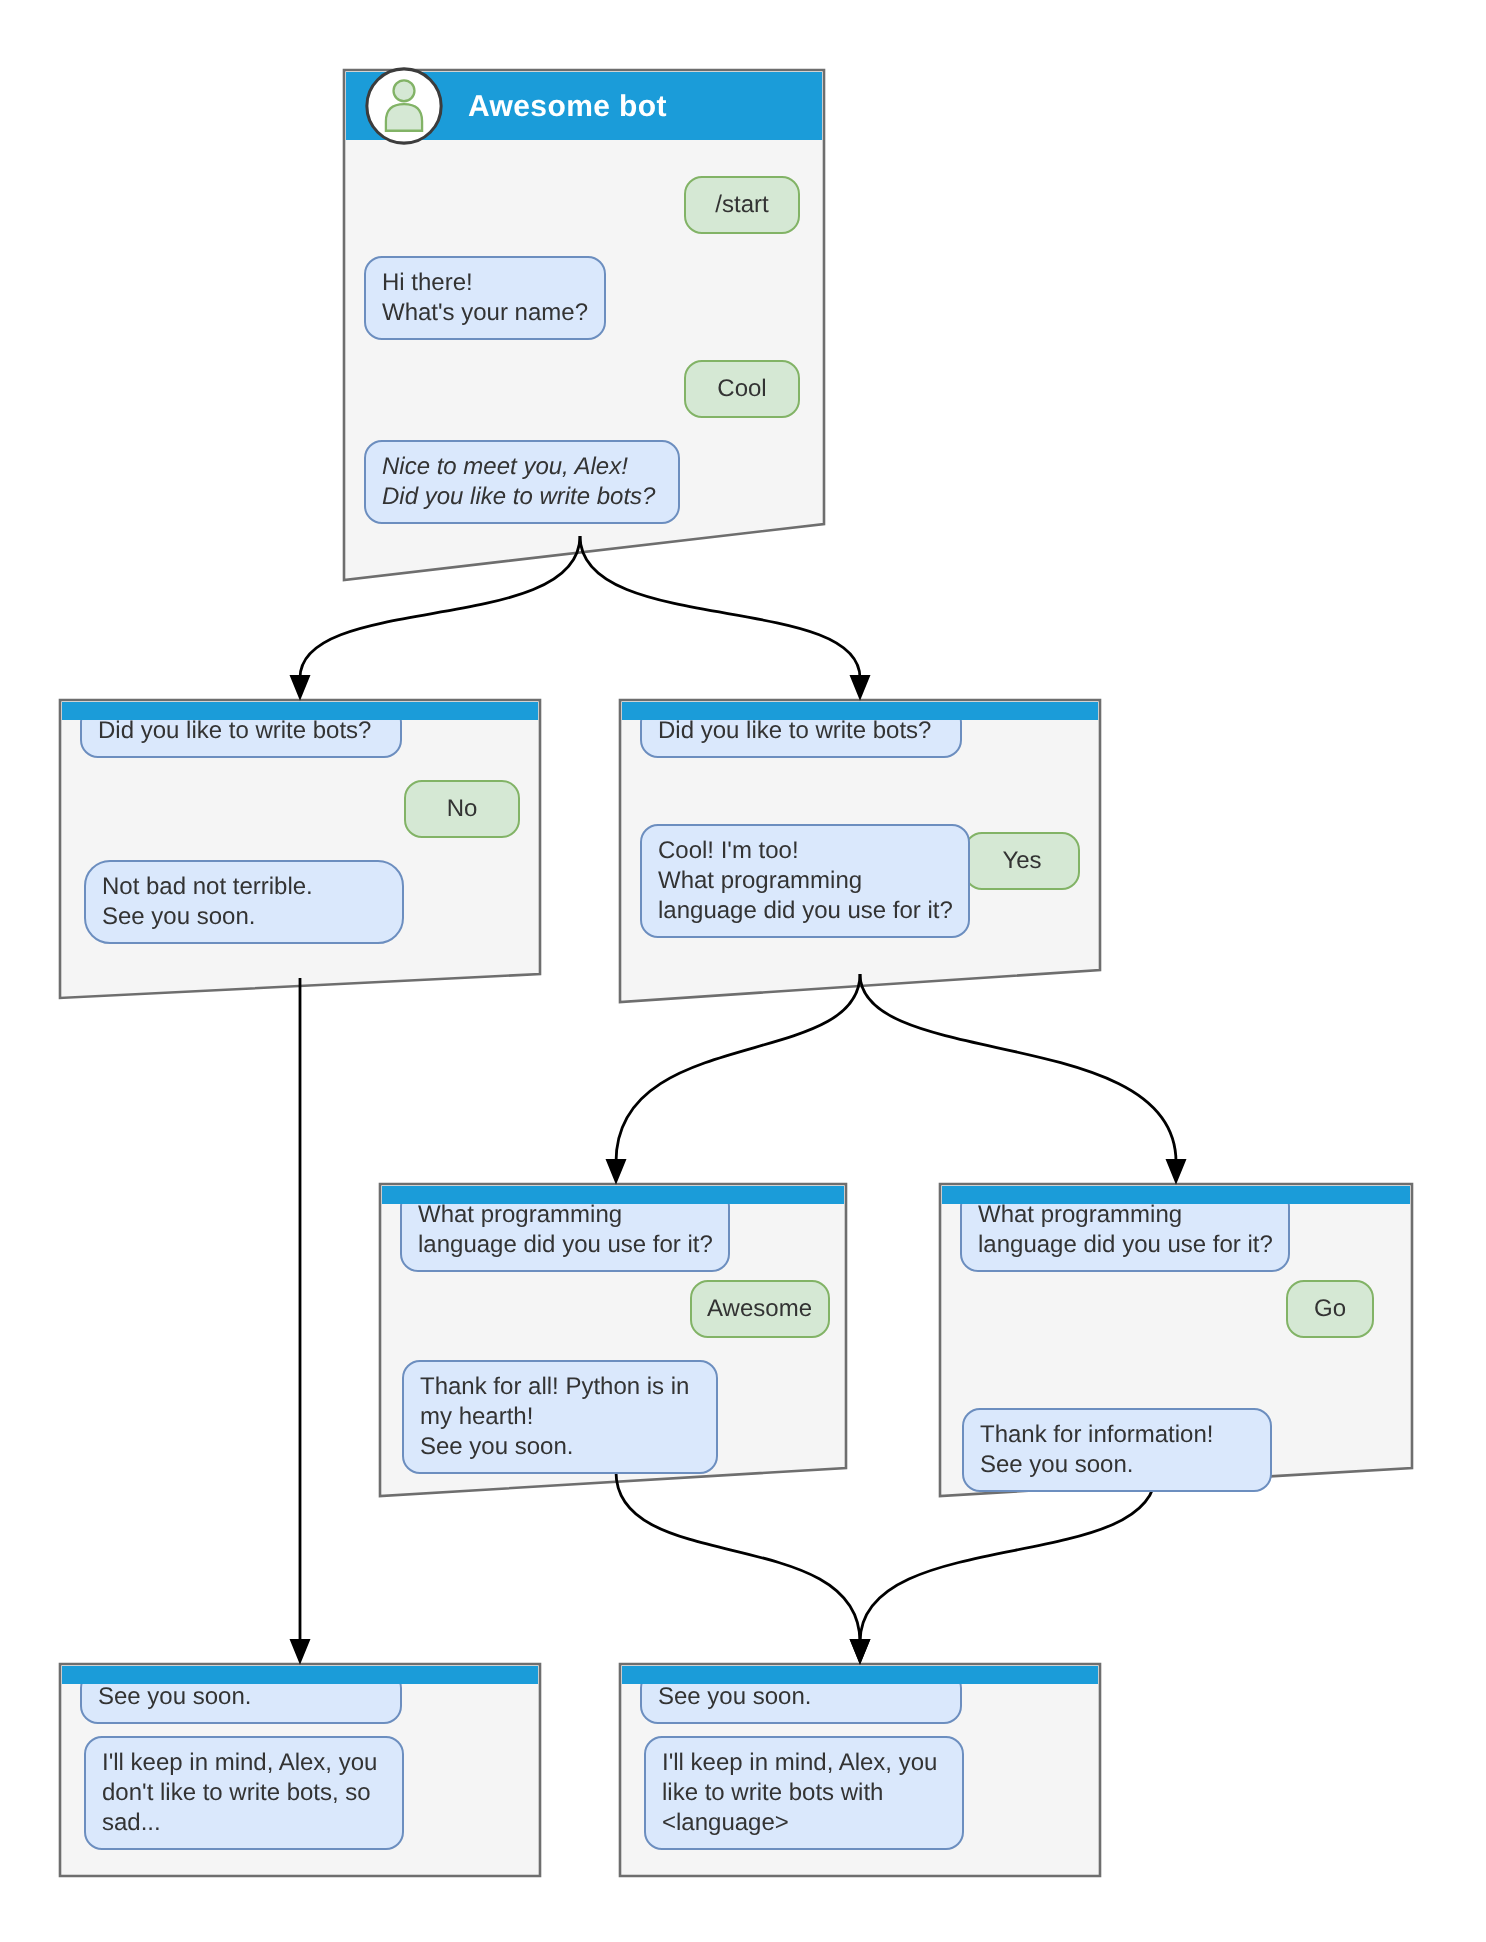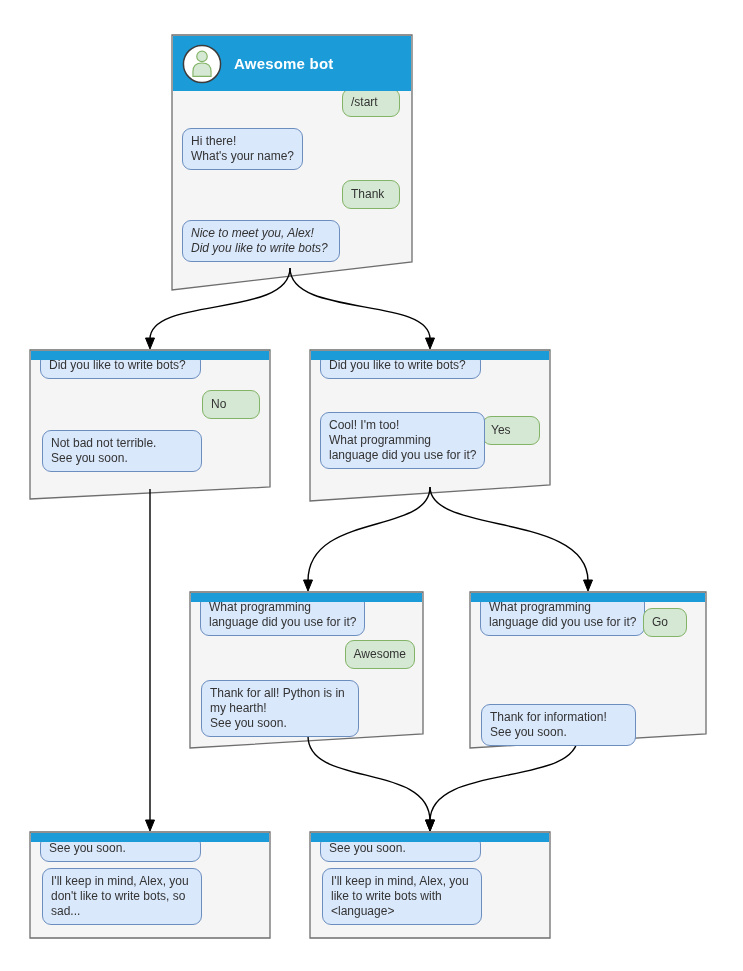--- a/index.html
+++ b/index.html
@@ -23,21 +23,21 @@
   .strip{position:absolute;z-index:3;background:var(--header-blue);}
   .title{color:var(--title-text);font-weight:bold;font-size:15px;letter-spacing:.2px;}
   .bubble{
     position:absolute;z-index:2;
     font-size:12px;line-height:15px;color:var(--text);
     white-space:pre;
     padding:5px 8px;border-radius:9px;border:1px solid;
     box-sizing:border-box;
   }
   .bubble.bot{background:var(--bot-bg);border-color:var(--bot-border);}
-  .bubble.user{background:var(--user-bg);border-color:var(--user-border);text-align:left;padding:6px 8px;}
+  .bubble.user{background:var(--user-bg);border-color:var(--user-border);text-align:center;padding:6px 8px;}
   .avatar{flex:0 0 auto;}
 </style>
 </head>
 <body>
 
 <div id="diagram">
   <svg id="shapes-svg" xmlns="http://www.w3.org/2000/svg" viewBox="0 0 743 971">
       <polygon class="win" points="172,35 412,35 412,262 172,290"></polygon>
       <polygon class="win" points="30,350 270,350 270,487 30,499"></polygon>
       <polygon class="win" points="310,350 550,350 550,485 310,501"></polygon>
@@ -54,56 +54,56 @@
       <path class="edge" d="M430,487 C430,535 588,512 588,581"></path>
       <polygon class="arrowhead" points="588,591 583.5,580 592.5,580"></polygon>
       <path class="edge" d="M308,736 C308,788 430,762 430,821"></path>
       <polygon class="arrowhead" points="430,831 425.5,820 434.5,820"></polygon>
       <path class="edge" d="M578,736 C578,788 430,762 430,821"></path>
       <polygon class="arrowhead" points="430,831 425.5,820 434.5,820"></polygon>
       <path class="edge" d="M150,489 L150,821"></path>
       <polygon class="arrowhead" points="150,831 145.5,820 154.5,820"></polygon>
     </svg>
   <div id="nodes">
-      <div class="header" style="left: 173px; top: 36px; width: 238px; height: 55px;">
+      <div class="header" style="left: 173px; top: 36px; width: 238px; height: 34px;">
         <svg width="40" height="40" viewBox="0 0 42 42" class="avatar">
           <circle cx="21" cy="21" r="19.5" fill="#ffffff" stroke="#3c3c3c" stroke-width="1.6"></circle>
           <circle cx="21" cy="13" r="5.5" fill="#d5e8d4" stroke="#82b366" stroke-width="1.2"></circle>
           <path d="M11.5 34 L11.5 29 Q11.5 20 21 20 Q30.5 20 30.5 29 L30.5 34 Z" fill="#d5e8d4" stroke="#82b366" stroke-width="1.2"></path>
         </svg>
         <span class="title">Awesome bot</span>
       </div>
       <div class="bubble user" style="top: 88px; right: 343px; min-width: 58px;">/start</div>
       <div class="bubble bot" style="top: 128px; left: 182px; min-width: 119px;">Hi there!
 What's your name?</div>
-      <div class="bubble user" style="top: 180px; right: 343px; min-width: 58px;">Thank</div>
+      <div class="bubble user" style="top: 180px; right: 343px; min-width: 58px;">Cool</div>
       <div class="bubble bot" style="top: 220px; left: 182px; min-width: 158px; font-style: italic;">Nice to meet you, Alex!
 Did you like to write bots?</div>
       <div class="strip" style="left: 31px; top: 351px; width: 238px; height: 9px;"></div>
       <div class="bubble bot" style="top: 352px; left: 40px; min-width: 161px;">Did you like to write bots?</div>
       <div class="bubble user" style="top: 390px; right: 483px; min-width: 58px;">No</div>
-      <div class="bubble bot" style="top: 430px; left: 42px; min-width: 160px;">Not bad not terrible.
+      <div class="bubble bot" style="top: 430px; left: 42px; min-width: 160px; border-radius: 13px;">Not bad not terrible.
 See you soon.</div>
       <div class="strip" style="left: 311px; top: 351px; width: 238px; height: 9px;"></div>
       <div class="bubble bot" style="top: 352px; left: 320px; min-width: 161px;">Did you like to write bots?</div>
       <div class="bubble user" style="top: 390px; right: 203px; min-width: 58px; margin-top: 26px;">Yes</div>
       <div class="bubble bot" style="top: 412px; left: 320px; min-width: 158px;">Cool! I'm too!
 What programming
 language did you use for it?</div>
       <div class="strip" style="left: 191px; top: 593px; width: 231px; height: 9px;"></div>
       <div class="bubble bot" style="top: 594px; left: 200px; min-width: 158px;">What programming
 language did you use for it?</div>
       <div class="bubble user" style="top: 640px; right: 328px; min-width: 48px;">Awesome</div>
       <div class="bubble bot" style="top: 680px; left: 201px; min-width: 158px;">Thank for all! Python is in
 my hearth!
 See you soon.</div>
       <div class="strip" style="left: 471px; top: 593px; width: 234px; height: 9px;"></div>
       <div class="bubble bot" style="top: 594px; left: 480px; min-width: 158px;">What programming
 language did you use for it?</div>
-      <div class="bubble user" style="top: 608px; right: 56px; min-width: 44px;">Go</div>
+      <div class="bubble user" style="top: 640px; right: 56px; min-width: 44px;">Go</div>
       <div class="bubble bot" style="top: 704px; left: 481px; min-width: 155px;">Thank for information!
 See you soon.</div>
       <div class="strip" style="left: 31px; top: 833px; width: 238px; height: 9px;"></div>
       <div class="bubble bot" style="top: 835px; left: 40px; min-width: 161px;">See you soon.</div>
       <div class="bubble bot" style="top: 868px; left: 42px; min-width: 160px;">I'll keep in mind, Alex, you
 don't like to write bots, so
 sad...</div>
       <div class="strip" style="left: 311px; top: 833px; width: 238px; height: 9px;"></div>
       <div class="bubble bot" style="top: 835px; left: 320px; min-width: 161px;">See you soon.</div>
       <div class="bubble bot" style="top: 868px; left: 322px; min-width: 160px;">I'll keep in mind, Alex, you

